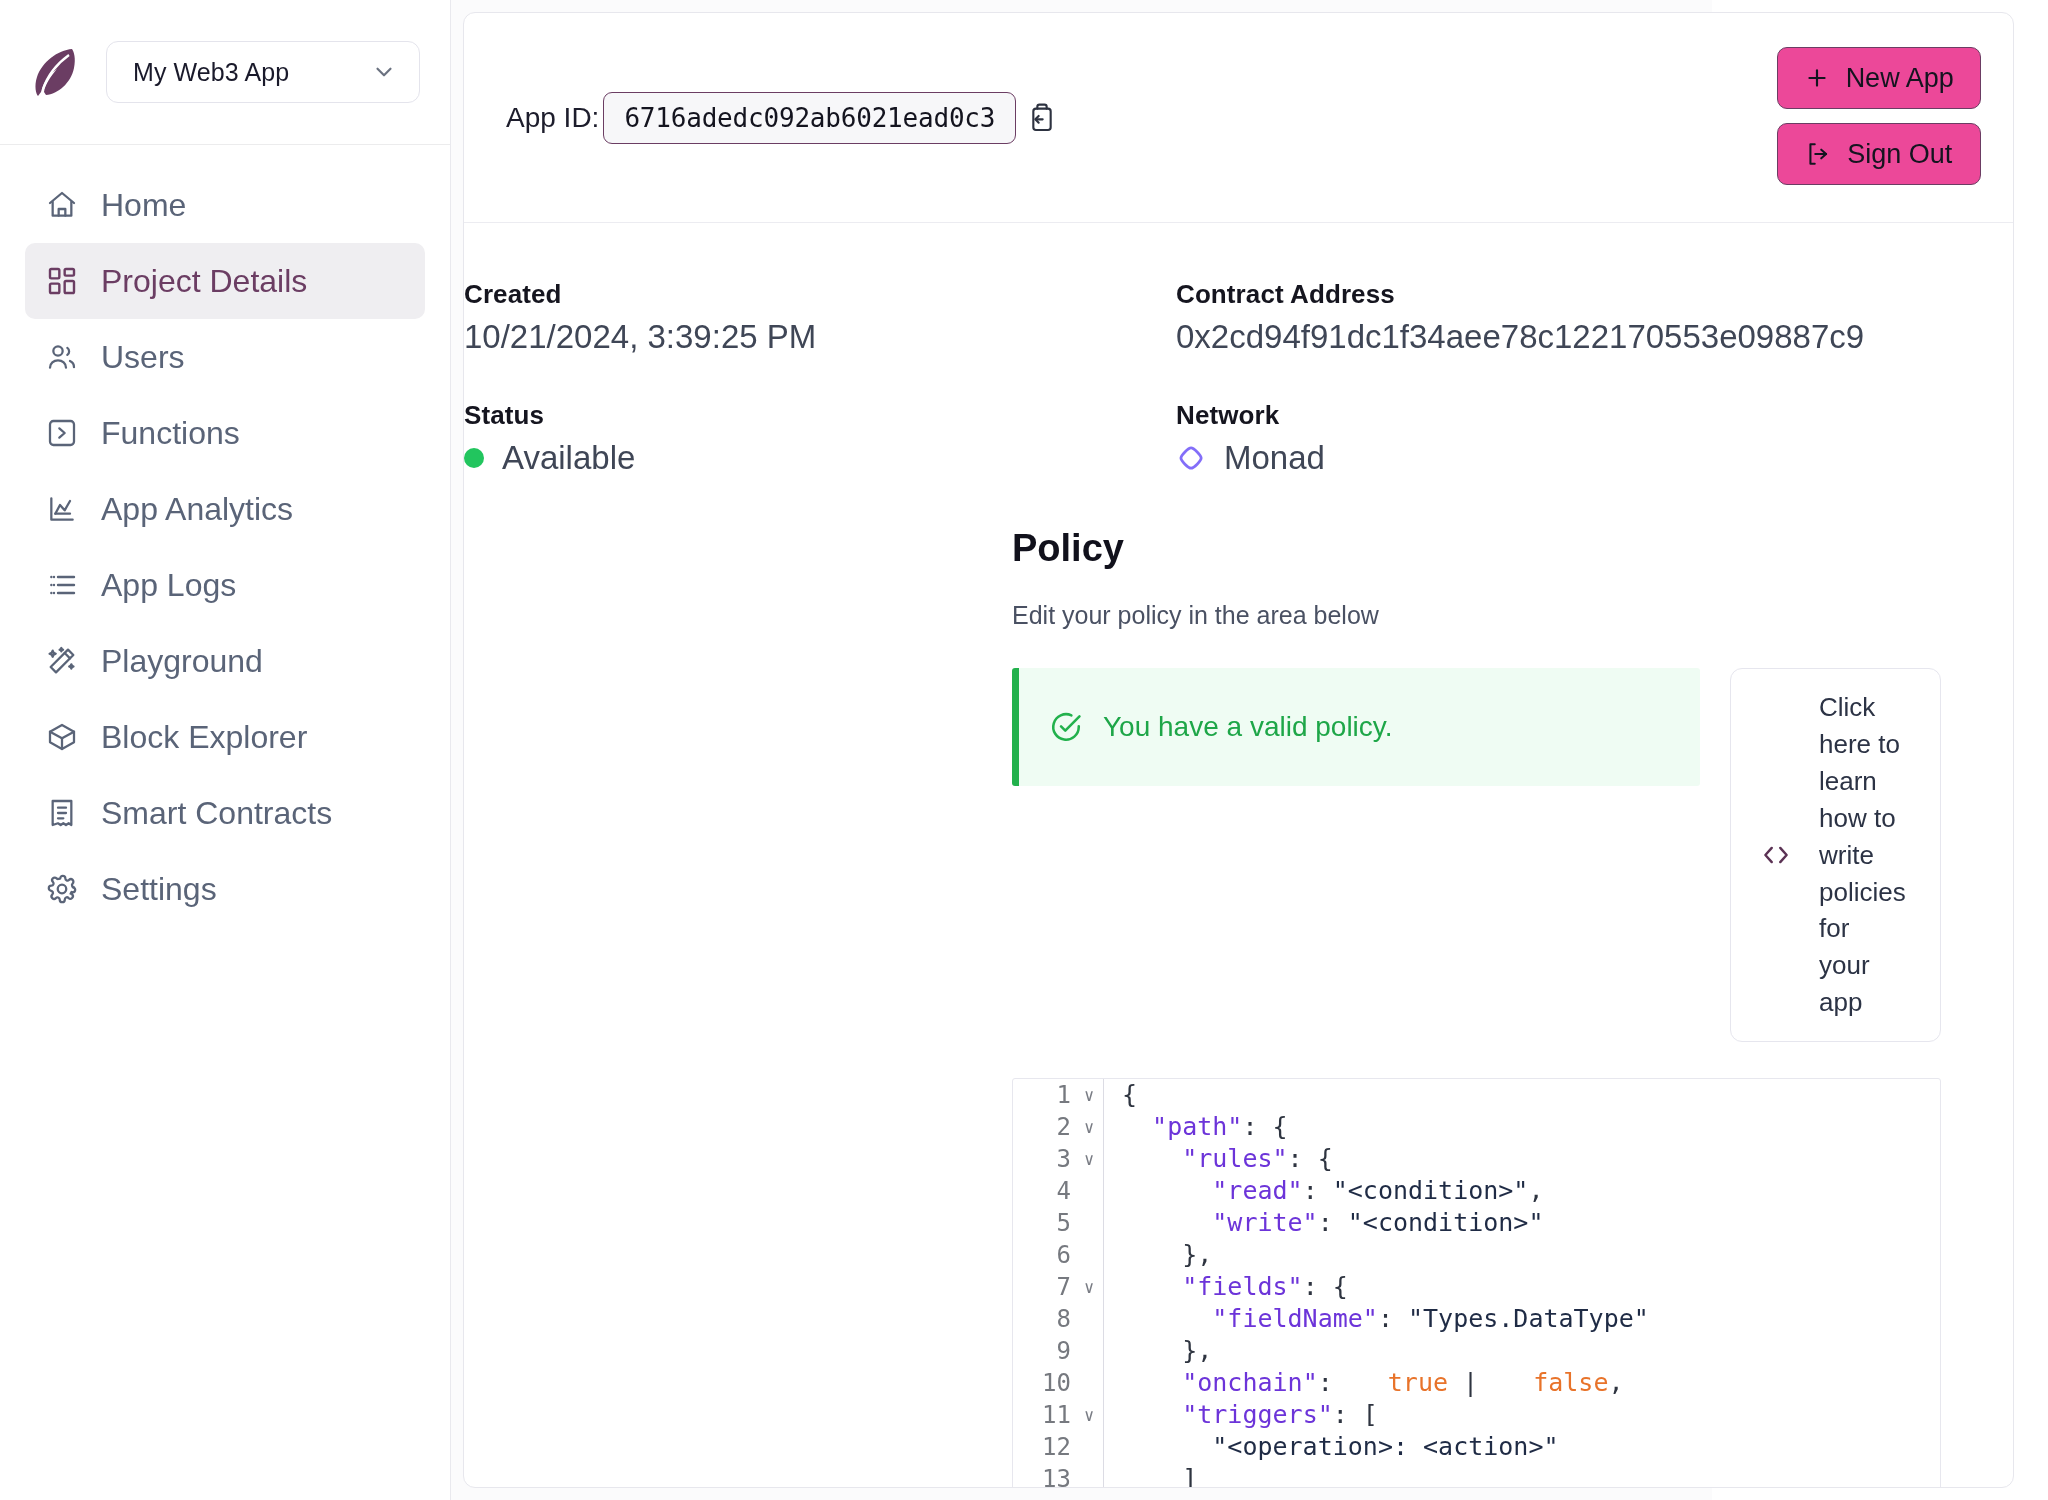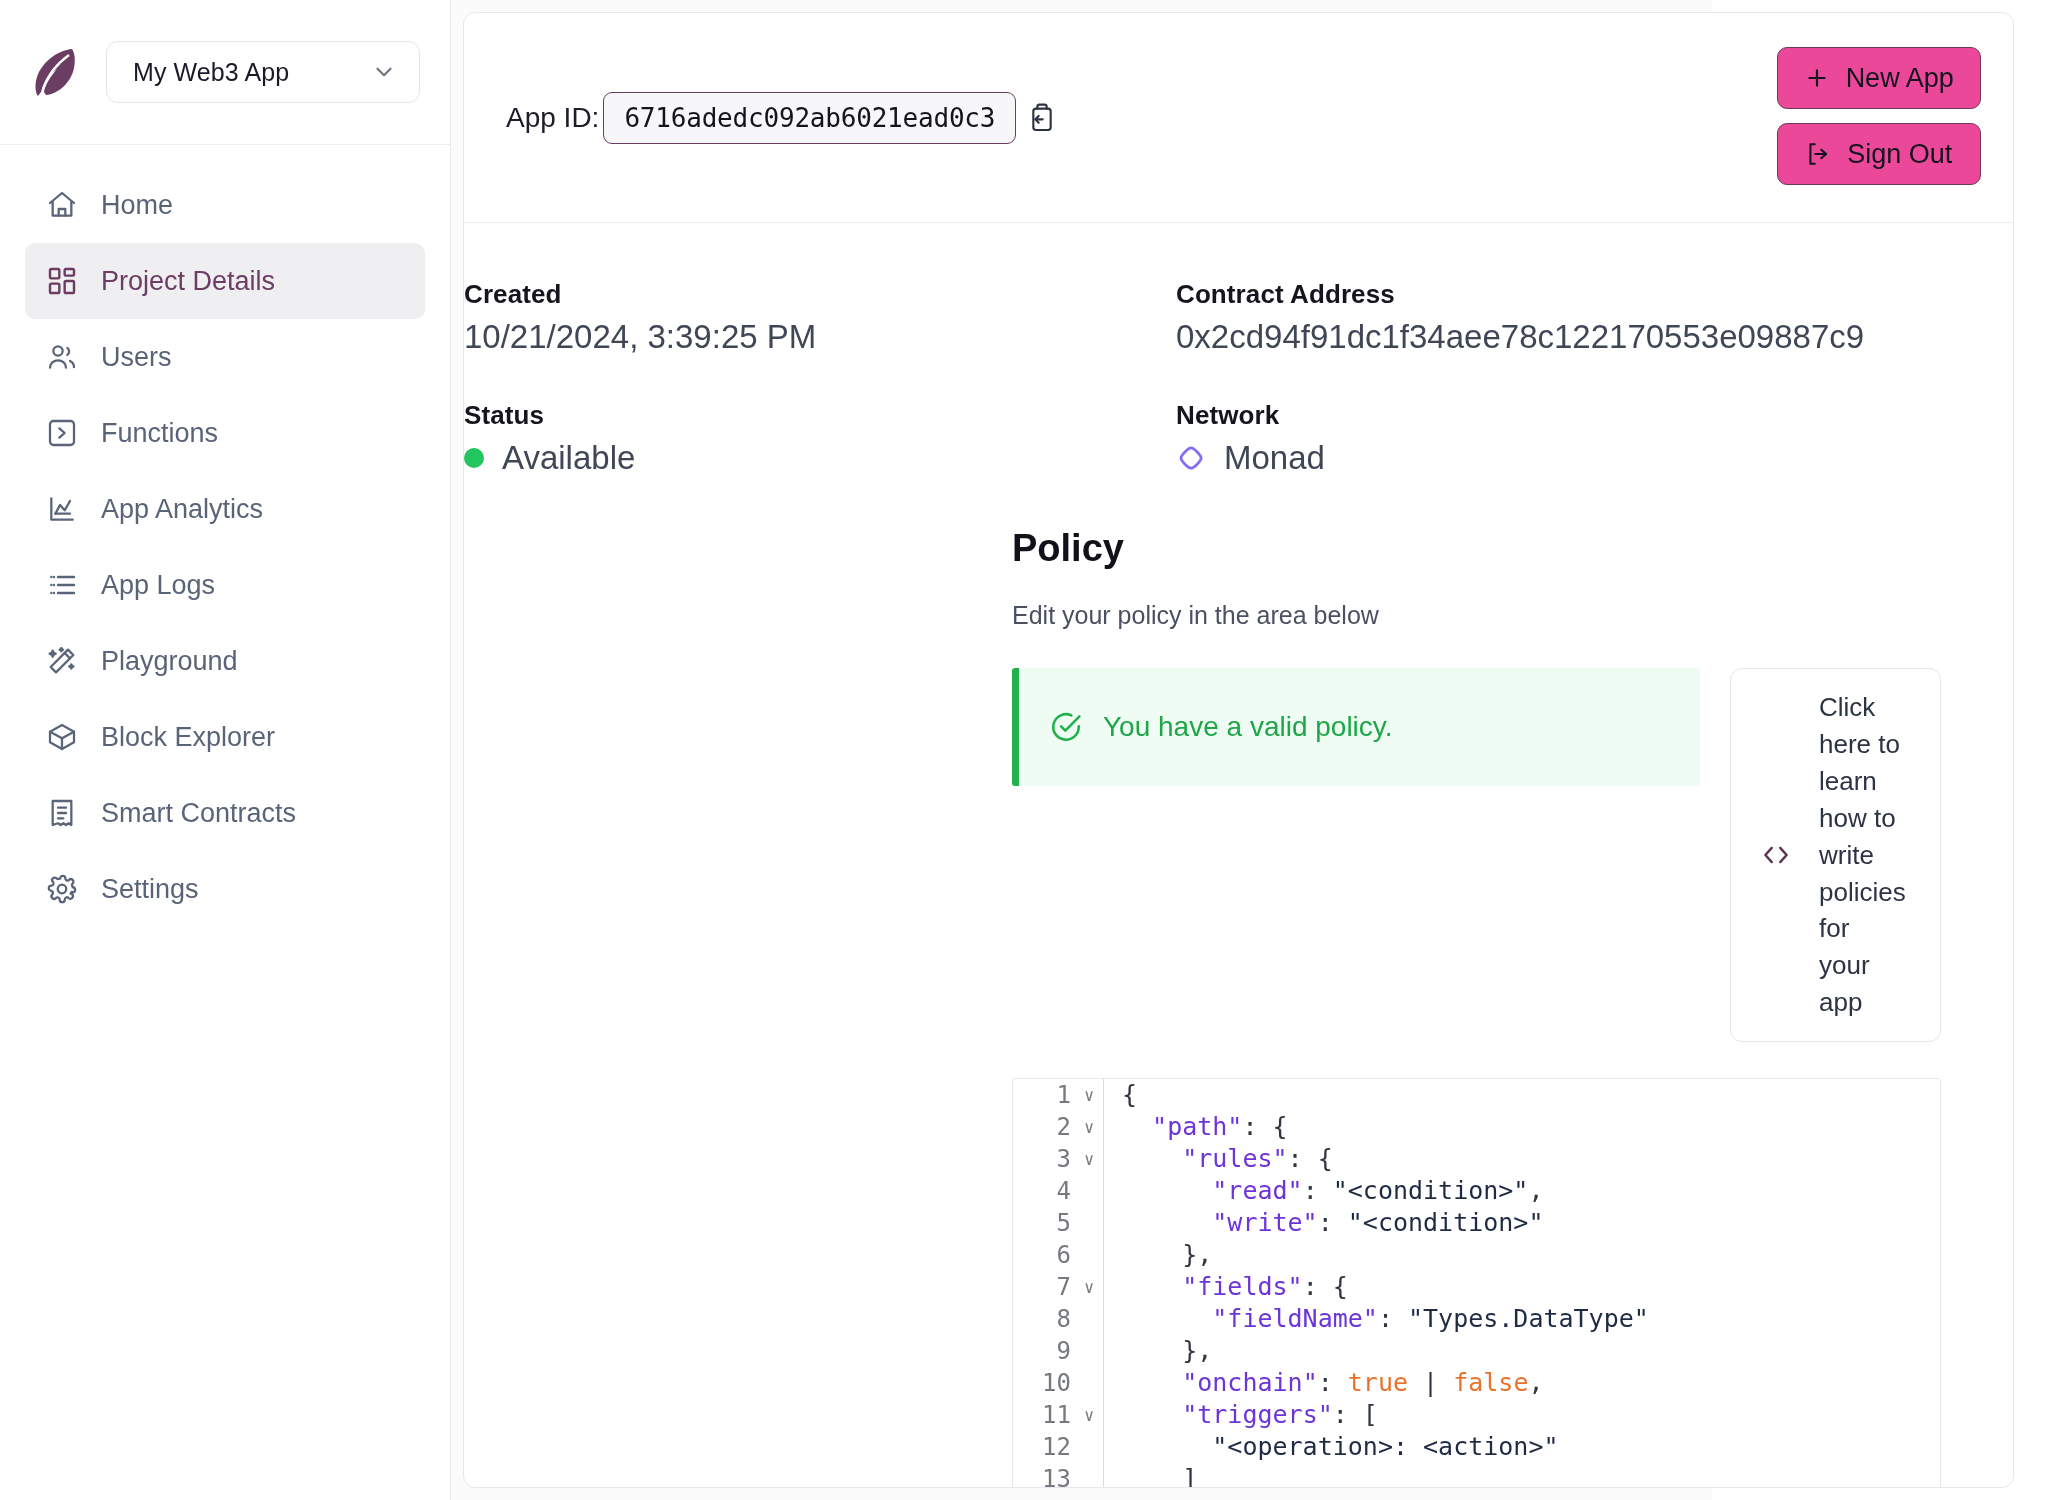--- a/index.html
+++ b/index.html
@@ -45,21 +45,21 @@
 
   .nav { padding-top: 22px; }
   .nav-item {
     display: flex; align-items: center;
     gap: 22px;
     height: 76px;
     margin: 0 25px;
     padding: 0 20px;
     border-radius: 10px;
     color: #5a6478;
-    font-size: 27px;
+    font-size: 32px;
     cursor: pointer;
     white-space: nowrap;
   }
   .nav-item .ico { width: 34px; height: 34px; flex:0 0 34px; display:flex; align-items:center; justify-content:center; }
   .nav-item.active {
     background: #efeef1;
     color: #6b3d63;
     font-weight: 500;
   }
   .nav-item.active .ico { color: #6b3d63; }
@@ -187,21 +187,21 @@
     width: 28px; flex: 0 0 28px;
     color: #7a7d85; font-size: 17px;
     line-height: 32px;
     text-align: center;
   }
   .sep { width: 1px; flex:0 0 1px; background: #dcdce4; height: 32px; }
   .ecode { padding-left: 18px; white-space: pre; line-height: 32px; color: #1f2430; }
   .k { color: #6c34d9; }
   .s { color: #1f2b45; }
   .p { color: #2e3440; }
-  .b { color: #e8732a; }
+  .b { color: #e8732a; margin-left: 40px; }
   .pad-l { padding-left: 548px; }
 </style>
 </head>
 <body>
 
 <div class="app">
 
   <aside class="sidebar">
     <div class="brand-row">
       <div class="logo">

